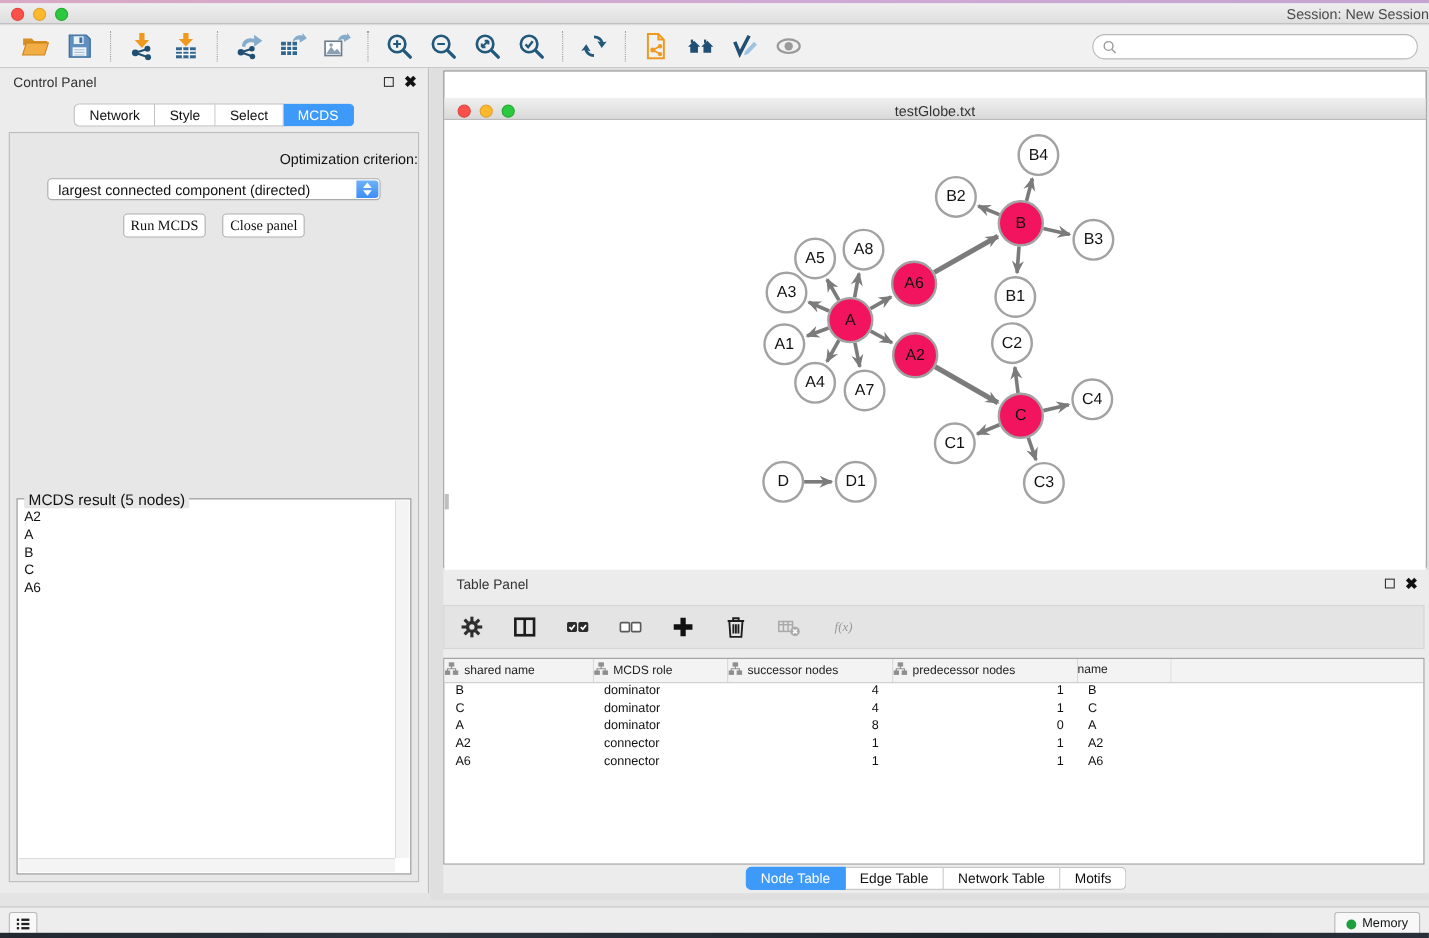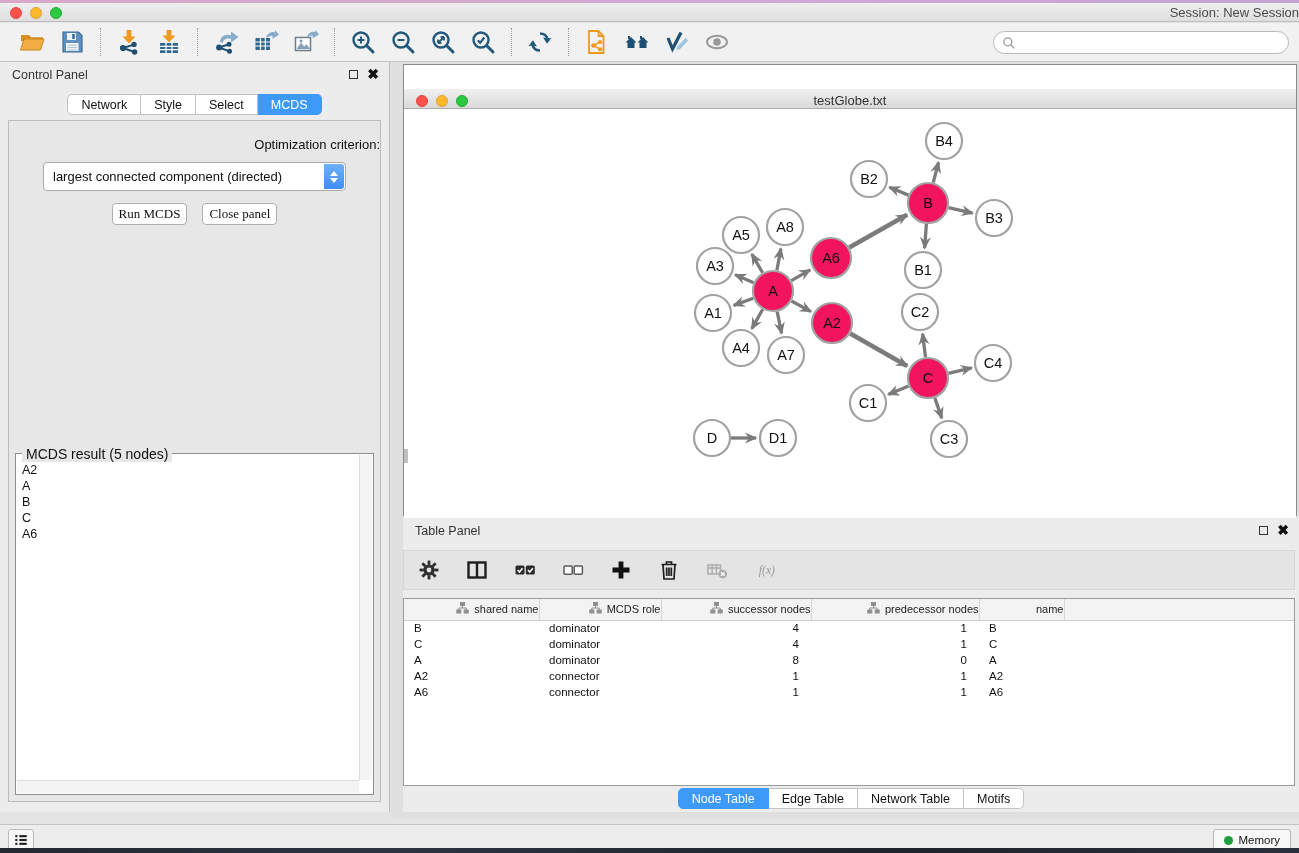--- a/index.html
+++ b/index.html
@@ -44,21 +44,21 @@
   .seg-tab { height:21px; padding:0 13px; background:#fff; border:1px solid #C2C2C2; border-left:none;
     font-size:12.5px; display:flex; align-items:center; color:#111; cursor:default; }
   .seg-tab:first-child { border-left:1px solid #C2C2C2; border-radius:5px 0 0 5px; }
   .seg-tab:last-child { border-radius:0 5px 5px 0; }
   .seg-tab.sel { background:#3E9AF9; border-color:#3E9AF9; color:#fff; }
 
   .cp-tabs { position:absolute; left:0; right:0; top:32px; }
   .cp-content { position:absolute; left:8px; right:8px; top:58px; bottom:10px;
     background:#E7E7E7; border:1px solid #BCBCBC; }
   .opt-label { margin-top:16px; text-align:right; font-size:13px; color:#111; }
-  .select-row { margin:10px 34px 0 34px; position:relative; height:29px; }
+  .select-row { margin:10px 34px 0 34px; position:relative; height:20px; }
   .select-box { position:absolute; inset:0; background:#fff; border:1px solid #ABABAB; border-radius:4px;
     font-size:13px; display:flex; align-items:center; padding-left:9px; color:#111; }
   .select-stepper { position:absolute; right:1px; top:1px; bottom:1px; width:20px; border-radius:0 3px 3px 0;
     background:linear-gradient(#6FB0F9,#3E8EF7); display:flex; flex-direction:column; align-items:center; justify-content:center; gap:2px; }
   .select-stepper i { width:0; height:0; border-left:4px solid transparent; border-right:4px solid transparent; display:block; }
   .select-stepper .up { border-bottom:5px solid #fff; }
   .select-stepper .dn { border-top:5px solid #fff; }
   .btn-row { margin-top:12px; display:flex; justify-content:center; gap:15px; }
   .push-btn { height:22px; padding:0 6px; background:#fff; border:1px solid #AFAFAF; border-radius:4px;
     font-size:13px; color:#111; display:flex; align-items:center;font-family:Liberation Serif, serif; }
@@ -91,21 +91,21 @@
   
   .table-panel { position:absolute; left:12px; top:456px; width:896px; height:294px; background:#ECECEC; }
   .tp-toolbar { position:absolute; left:0px; right:4px; top:32px; height:40px; background:#E4E4E4;
     border:1px solid #D6D6D6; display:flex; align-items:center; padding-left:12px; gap:22px; }
   .tp-icon { width:26px; height:24px; display:flex; align-items:center; justify-content:center; }
   .tp-icon svg { width:22px; height:22px; }
   .tbl-wrap { position:absolute; left:0px; right:4px; top:80px; bottom:26px; background:#fff;
     border:1px solid #9A9A9A; overflow:hidden; }
   table.data { border-collapse:collapse; width:100%; table-layout:fixed; }
   table.data th { height:21px; background:#F3F3F3; border-bottom:1px solid #CFCFCF; border-right:1px solid #D8D8D8;
-    font-weight:normal; font-size:11px; color:#222; text-align:right; vertical-align:middle; white-space:nowrap; overflow:hidden; }
+    font-weight:normal; font-size:11px; color:#222; text-align:left; vertical-align:middle; white-space:nowrap; overflow:hidden; }
   table.data th .hicon { display:inline-block; vertical-align:-1px; margin-right:5px; }
   table.data td { height:16px; font-size:11.5px; color:#111; padding:0 12px 0 10px; white-space:nowrap; overflow:hidden; }
   td.num { text-align:right; }
   .tp-tabs { position:absolute; left:0; right:0; top:270px; }
 
   
   .status-bar { position:absolute; left:0; right:0; bottom:5px; height:24px; background:#EDEDED;
     border-top:1px solid #C4C4C4; }
   .list-btn { position:absolute; left:8px; top:4px; width:26px; height:22px; background:#F8F8F8;
     border:1px solid #B9B9B9; border-radius:3px; display:flex; align-items:center; justify-content:center; }

